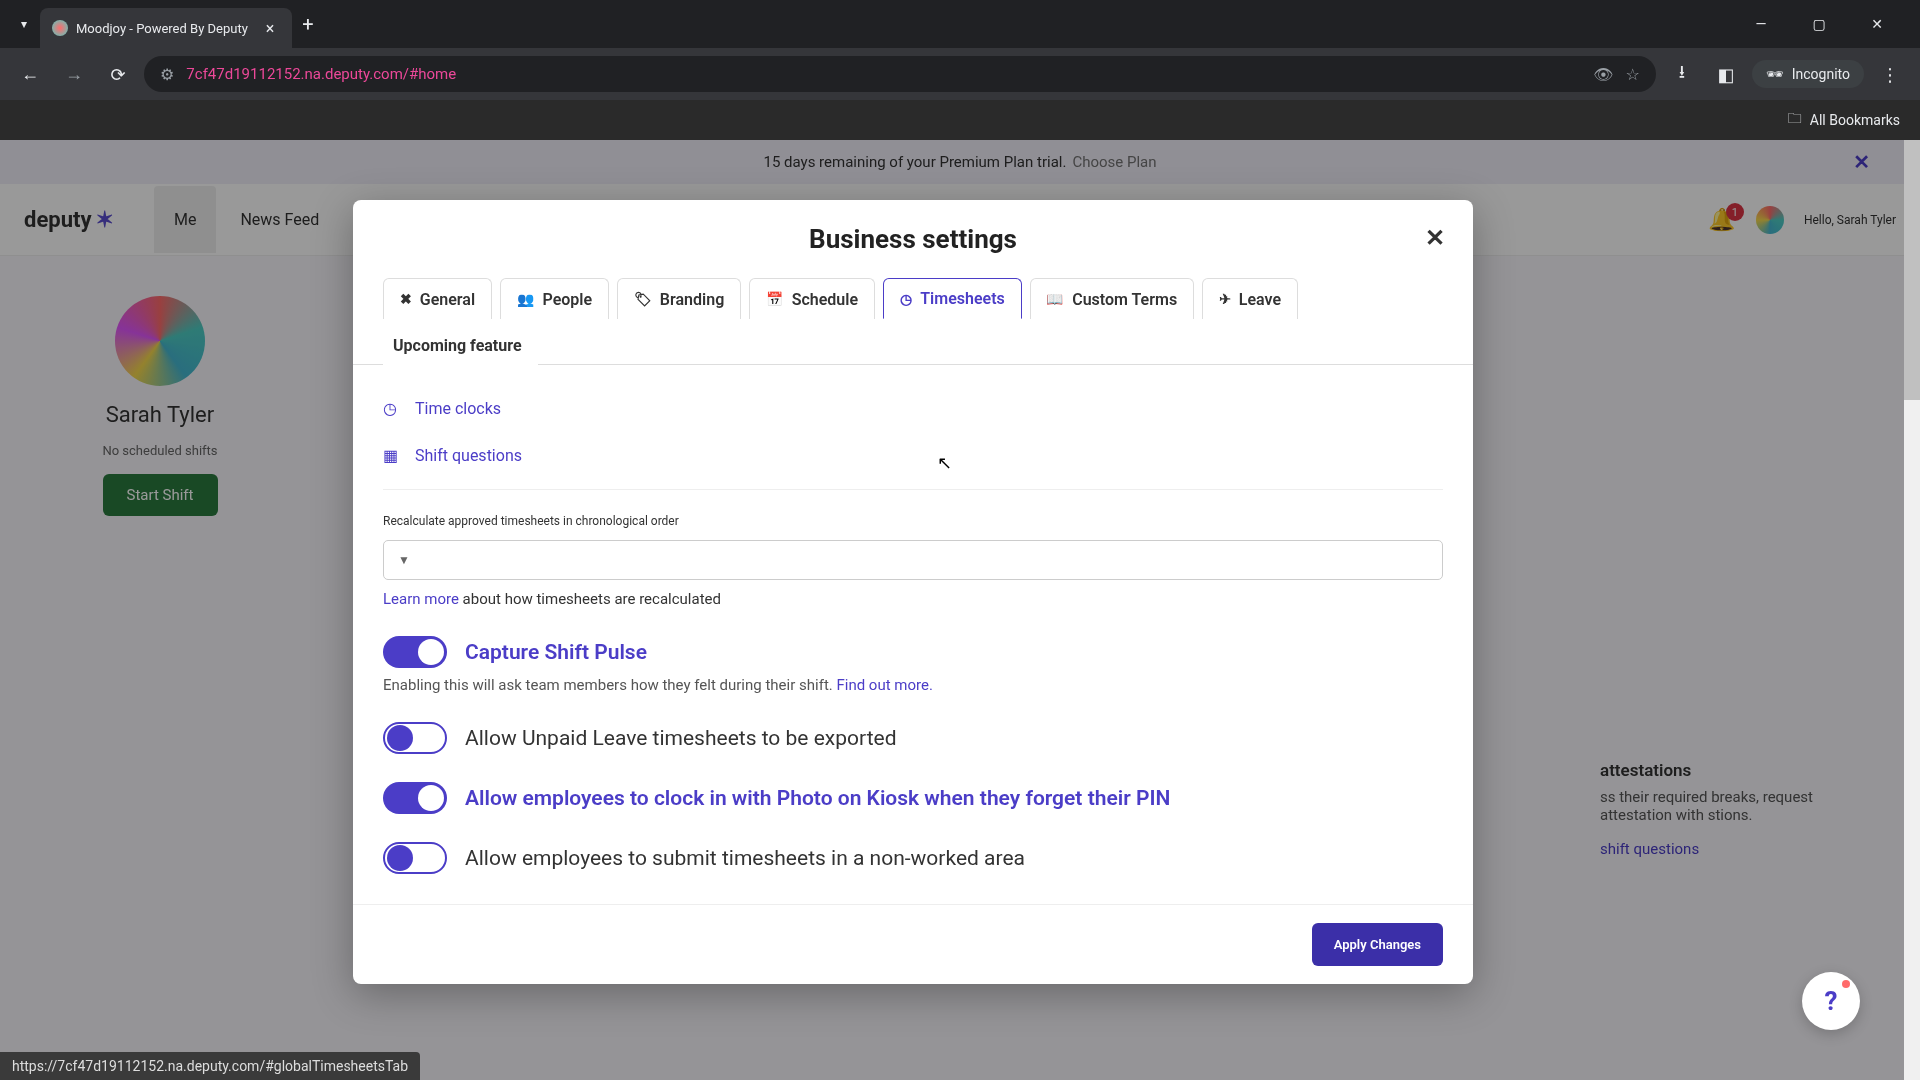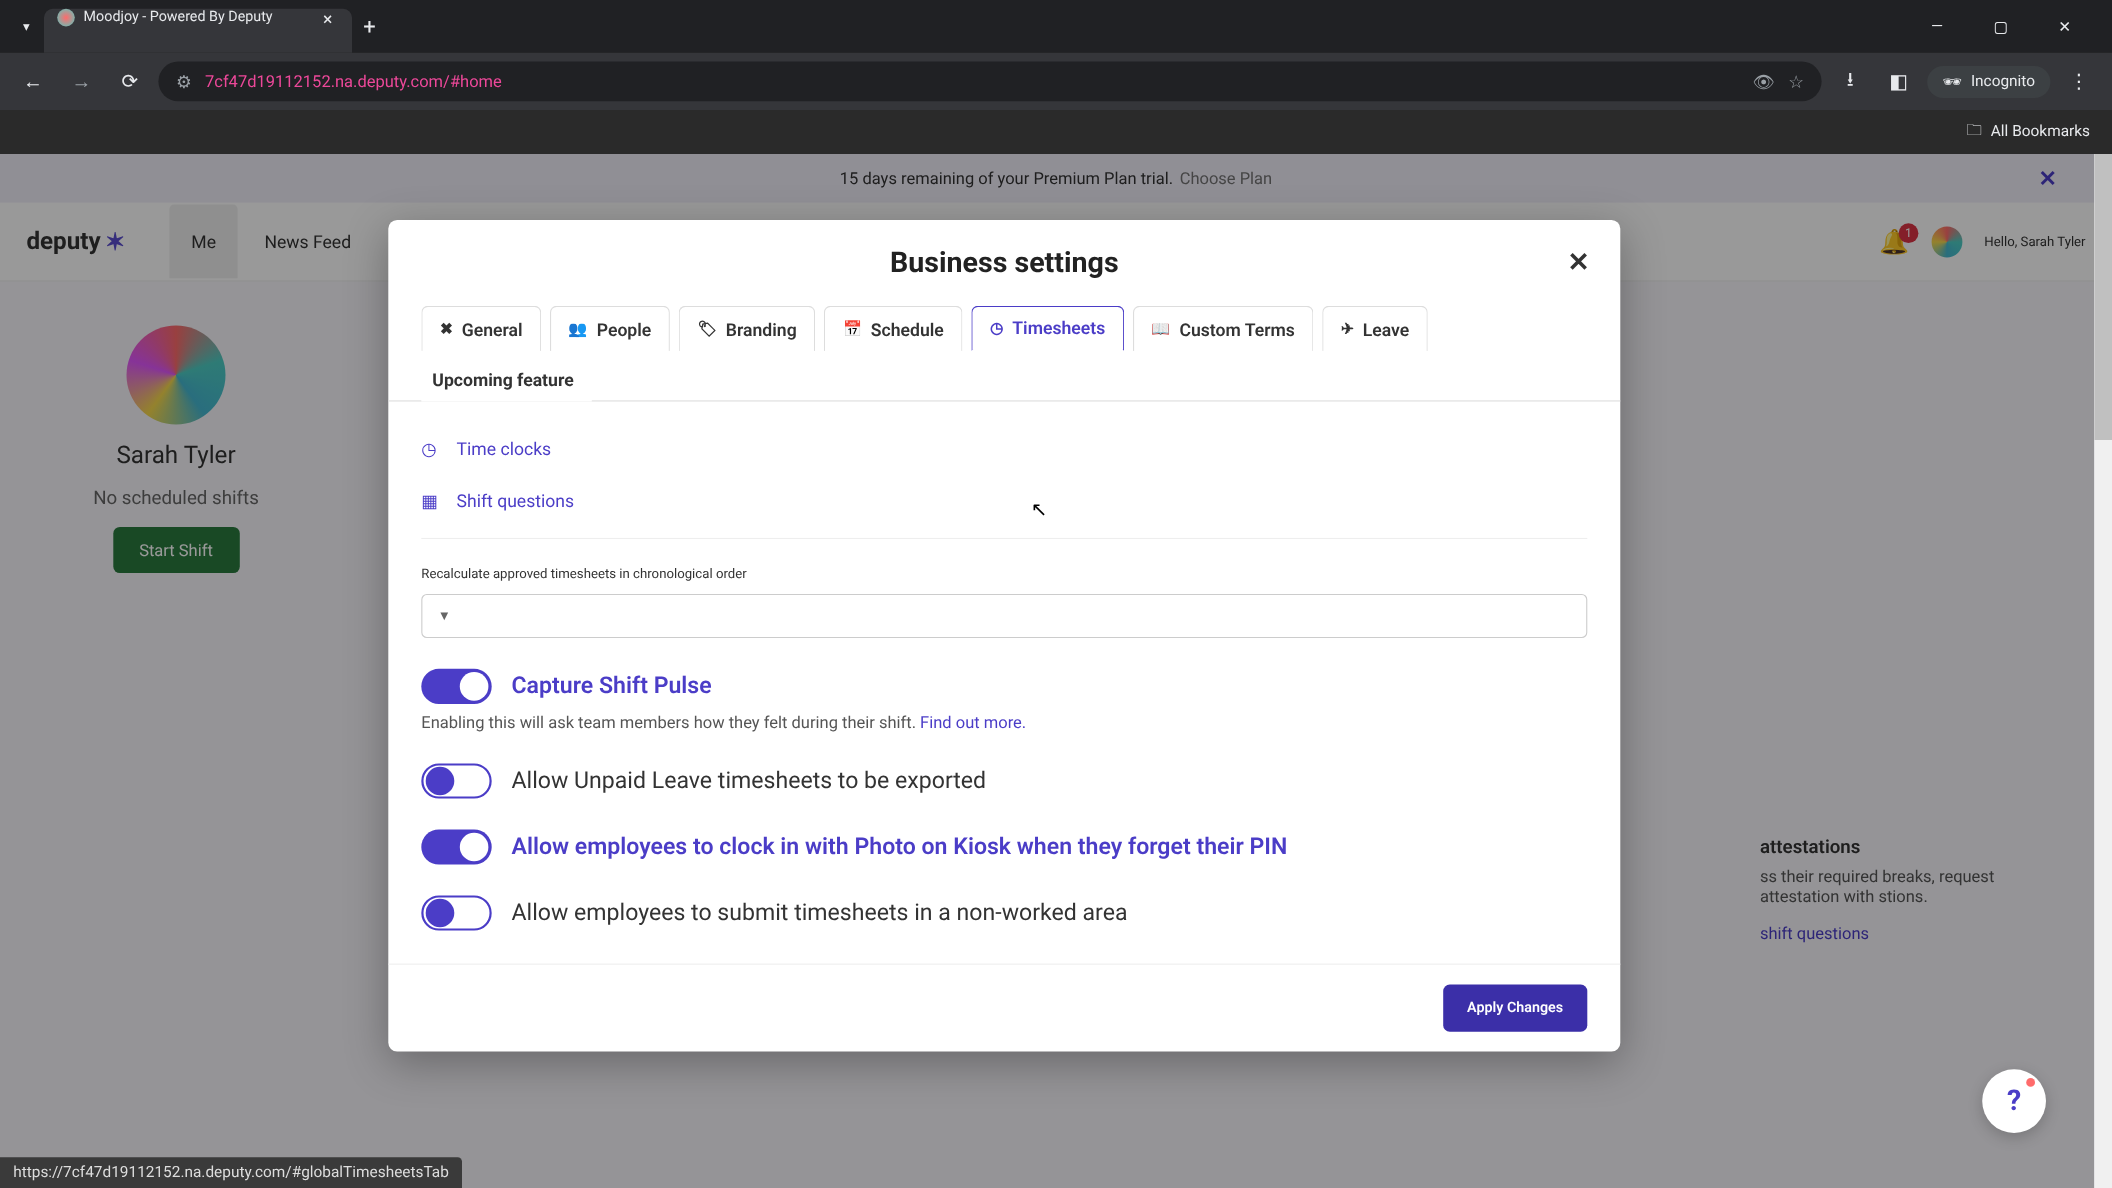--- a/index.html
+++ b/index.html
@@ -1,21 +1,21 @@
 <!DOCTYPE html>
 <html><head>
   <meta charset="utf-8">
   <style>
     * { margin: 0; padding: 0; box-sizing: border-box; font-family: -apple-system, BlinkMacSystemFont, "Segoe UI", Roboto, sans-serif; }
     body { background: #2a2a2a; width: 1920px; height: 1080px; overflow: hidden; position: relative; }
 
     
     .browser-titlebar { height: 48px; background: #202124; display: flex; align-items: center; padding: 0 8px; }
     .tab-dropdown { width: 32px; height: 32px; display: flex; align-items: center; justify-content: center; color: #e8eaed; font-size: 12px; }
-    .tab { display: flex; align-items: flex-start; background: #35363a; border-radius: 8px 8px 0 0; padding: 0 12px; height: 40px; margin-top: 8px; gap: 8px; width: 280px; }
+    .tab { display: flex; align-items: center; background: #35363a; border-radius: 8px 8px 0 0; padding: 0 12px; height: 40px; margin-top: 8px; gap: 8px; width: 252px; }
     .tab-favicon { width: 16px; height: 16px; background: radial-gradient(circle, #ff6b6b, #4ecdc4); border-radius: 50%; }
     .tab-title { color: #e8eaed; font-size: 13px; flex: 1; white-space: nowrap; overflow: hidden; text-overflow: ellipsis; }
     .tab-close { color: #e8eaed; font-size: 16px; width: 20px; text-align: center; }
     .new-tab { color: #e8eaed; font-size: 20px; width: 32px; text-align: center; }
     .window-controls { margin-left: auto; display: flex; gap: 12px; padding-right: 12px; }
     .window-controls span { color: #e8eaed; width: 46px; height: 32px; display: flex; align-items: center; justify-content: center; font-size: 14px; }
 
     .browser-toolbar { height: 52px; background: #35363a; display: flex; align-items: center; padding: 0 12px; gap: 8px; }
     .nav-btn { width: 36px; height: 36px; display: flex; align-items: center; justify-content: center; color: #e8eaed; font-size: 18px; border-radius: 50%; }
     .nav-btn.disabled { color: #9aa0a6; }
@@ -42,21 +42,21 @@
     .bell-wrap { position: relative; }
     .bell { font-size: 22px; color: #333; }
     .badge { position: absolute; top: -4px; right: -8px; background: #dc3545; color: #fff; border-radius: 50%; width: 18px; height: 18px; font-size: 11px; display: flex; align-items: center; justify-content: center; }
     .settings-wheel { width: 28px; height: 28px; border-radius: 50%; background: conic-gradient(#ff6b6b, #4ecdc4, #45b7d1, #f7d94c, #ff6b6b); }
     .hello { color: #333; font-size: 12px; }
 
     .app-body { display: flex; padding: 40px; gap: 40px; }
     .sidebar-card { width: 240px; display: flex; flex-direction: column; align-items: center; gap: 16px; }
     .avatar { width: 90px; height: 90px; border-radius: 50%; background: conic-gradient(#ff6b6b, #4ecdc4, #45b7d1, #f7d94c, #e056fd, #ff6b6b); }
     .user-name { font-size: 22px; color: #333; }
-    .no-shifts { color: #666; font-size: 17px; }
+    .no-shifts { color: #666; font-size: 13px; }
     .start-shift-btn { background: #2a7a3f; color: #fff; border: none; border-radius: 6px; padding: 12px 24px; font-size: 15px; }
 
     
     .overlay { position: absolute; top: 140px; left: 0; right: 16px; bottom: 0; background: rgba(0,0,0,0.4); display: flex; justify-content: center; padding-top: 40px; }
 
     
     .modal { position: absolute; top: 200px; left: 353px; width: 1120px; background: #fff; border-radius: 8px; box-shadow: 0 10px 40px rgba(0,0,0,0.3); display: flex; flex-direction: column; max-height: 870px; }
     .modal-header { display: flex; align-items: center; justify-content: center; padding: 24px 30px 16px; position: relative; }
     .modal-title { font-size: 26px; font-weight: 700; color: #222; }
     .modal-close { position: absolute; right: 28px; top: 24px; font-size: 24px; color: #333; font-weight: bold; }
@@ -243,20 +243,23 @@
     <div class="section-link">
       <span class="icn">▦</span>
       <span>Shift questions</span>
     </div>
     <div class="divider"></div>
 
     <div class="field-label">Recalculate approved timesheets in chronological order</div>
     <div class="select-box">
       <span class="caret">▼</span>
     </div>
+    <div class="helper-text">
+      <a>Learn more</a><span> about how timesheets are recalculated</span>
+    </div>
 
     <div class="toggle-row">
       <div class="toggle on">
           <div class="knob"></div>
         </div>
       <span class="toggle-label accent">Capture Shift Pulse</span>
     </div>
     <div class="toggle-desc">
       <span>Enabling this will ask team members how they felt during their shift. </span><a>Find out more.</a>
     </div>

